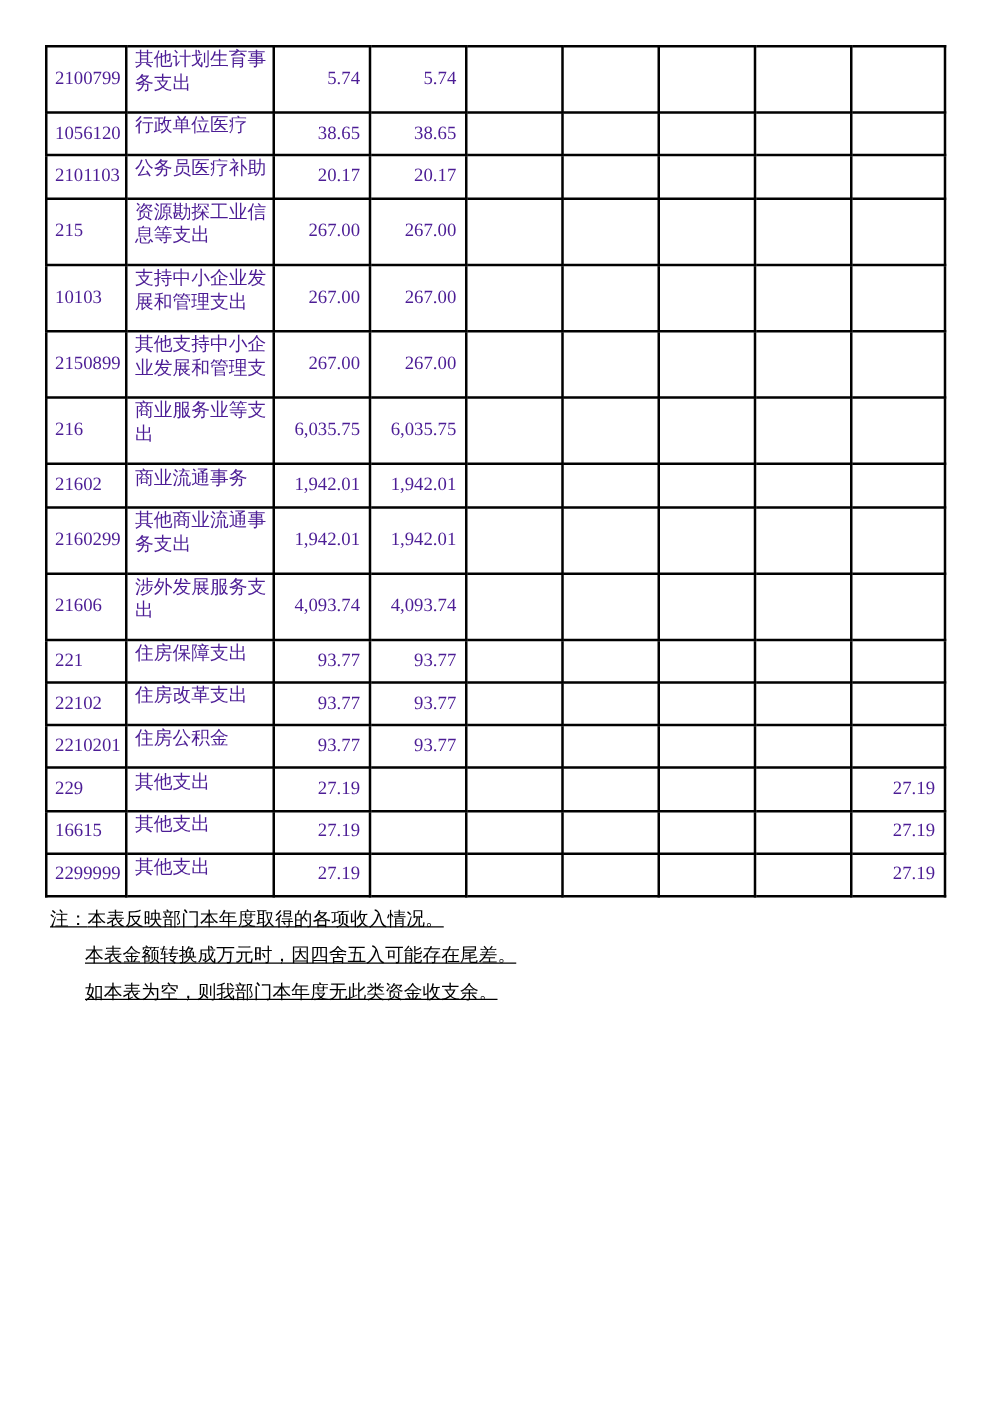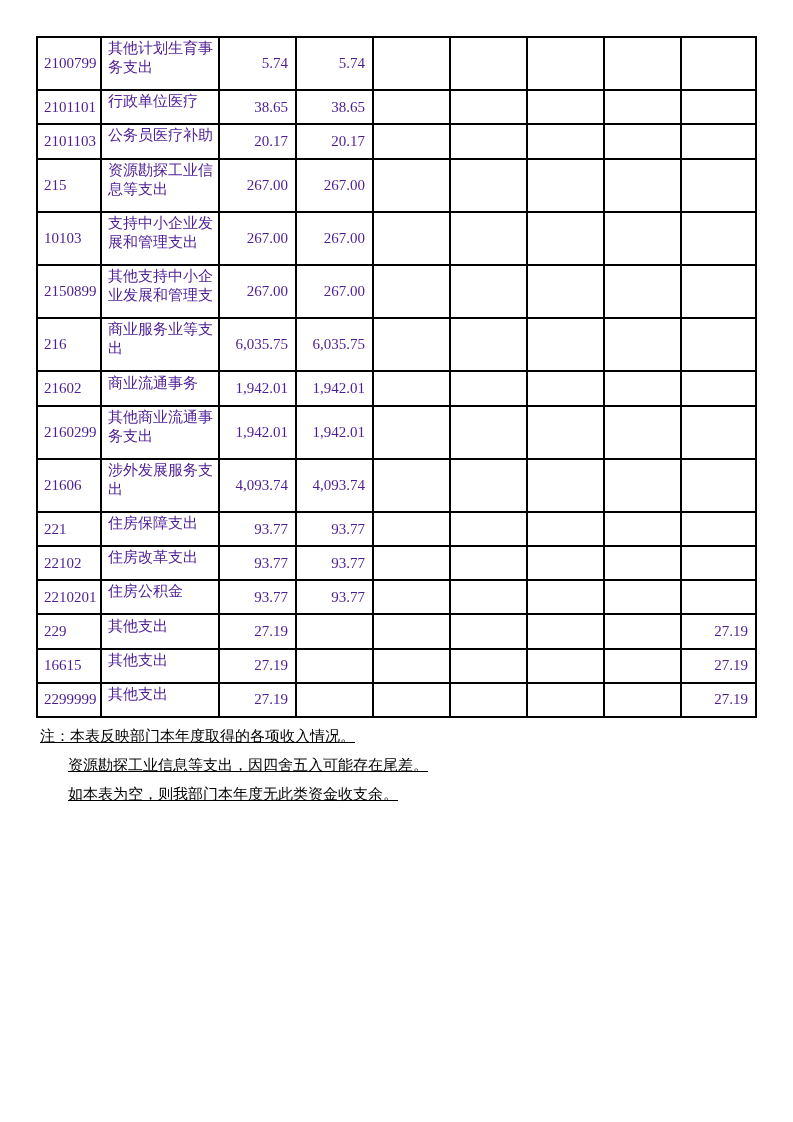--- a/index.html
+++ b/index.html
@@ -91,21 +91,21 @@
           <td class="name">其他计划生育事务支出</td>
           <td class="num">5.74</td>
           <td class="num">5.74</td>
           <td class="num"></td>
           <td class="num"></td>
           <td class="num"></td>
           <td class="num"></td>
           <td class="num"></td>
         </tr>
         <tr>
-          <td class="code">2101101</td>
+          <td class="code">1056120</td>
           <td class="name">行政单位医疗</td>
           <td class="num">38.65</td>
           <td class="num">38.65</td>
           <td class="num"></td>
           <td class="num"></td>
           <td class="num"></td>
           <td class="num"></td>
           <td class="num"></td>
         </tr>
         <tr>
@@ -260,17 +260,17 @@
           <td class="num"></td>
           <td class="num"></td>
           <td class="num"></td>
           <td class="num">27.19</td>
         </tr>
       </tbody>
   </table>
 
   <div class="notes">
     <div class="note-line"><span>注：</span><span>本表反映部门本年度取得的各项收入情况。</span></div>
-    <div class="note-line indent">资源勘探工业信息等支出，因四舍五入可能存在尾差。</div>
+    <div class="note-line indent">本表金额转换成万元时，因四舍五入可能存在尾差。</div>
     <div class="note-line indent">如本表为空，则我部门本年度无此类资金收支余。</div>
   </div>
 
 </div>
 
 </body></html>

